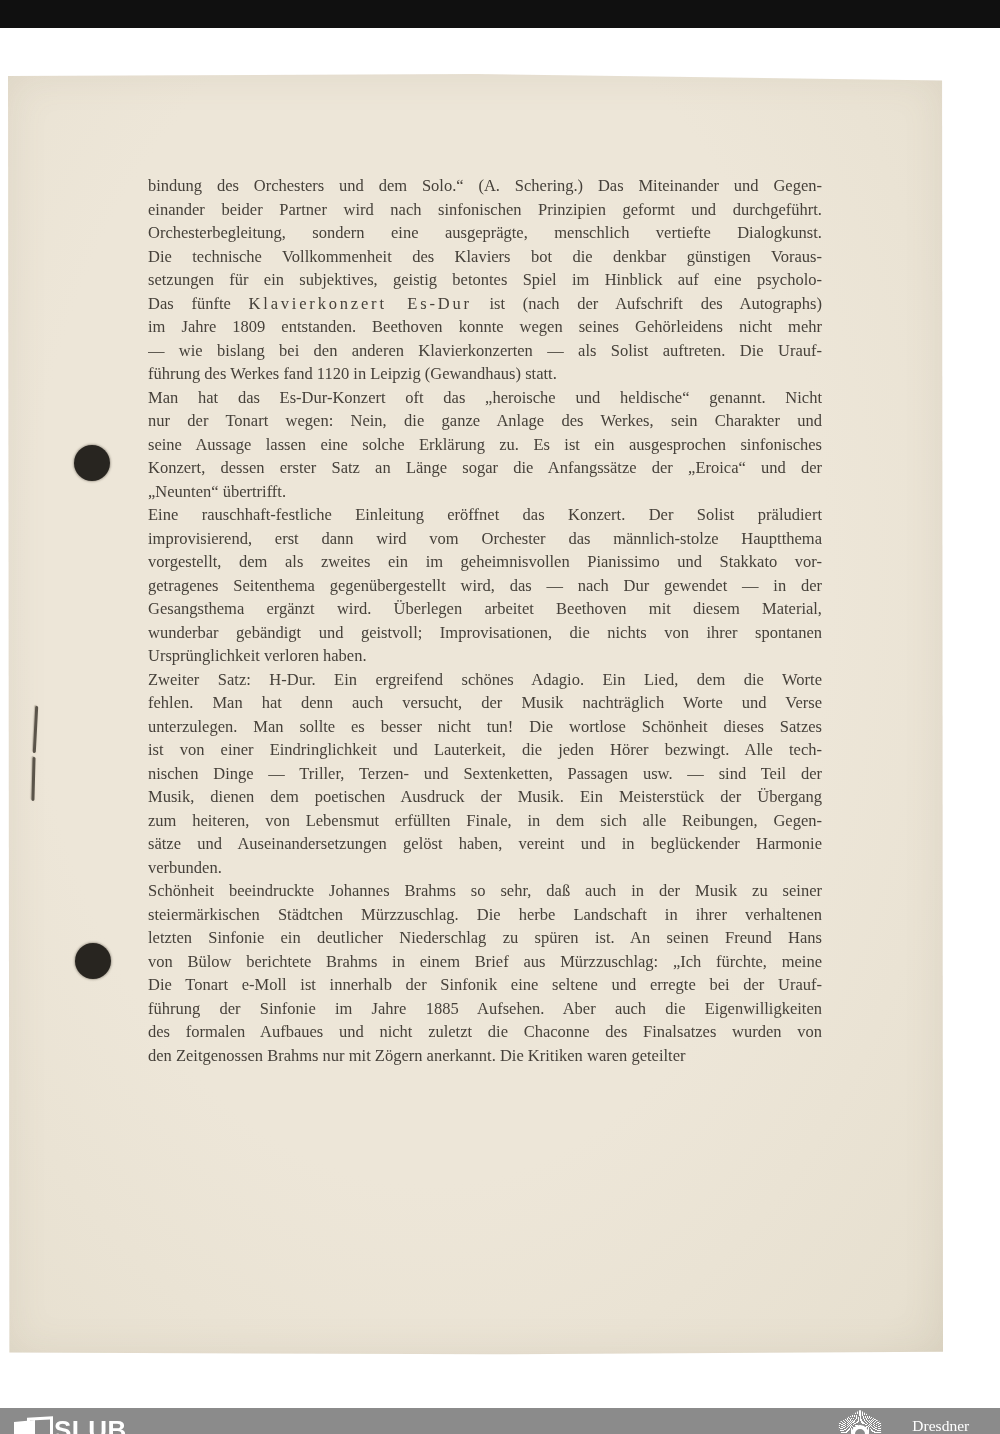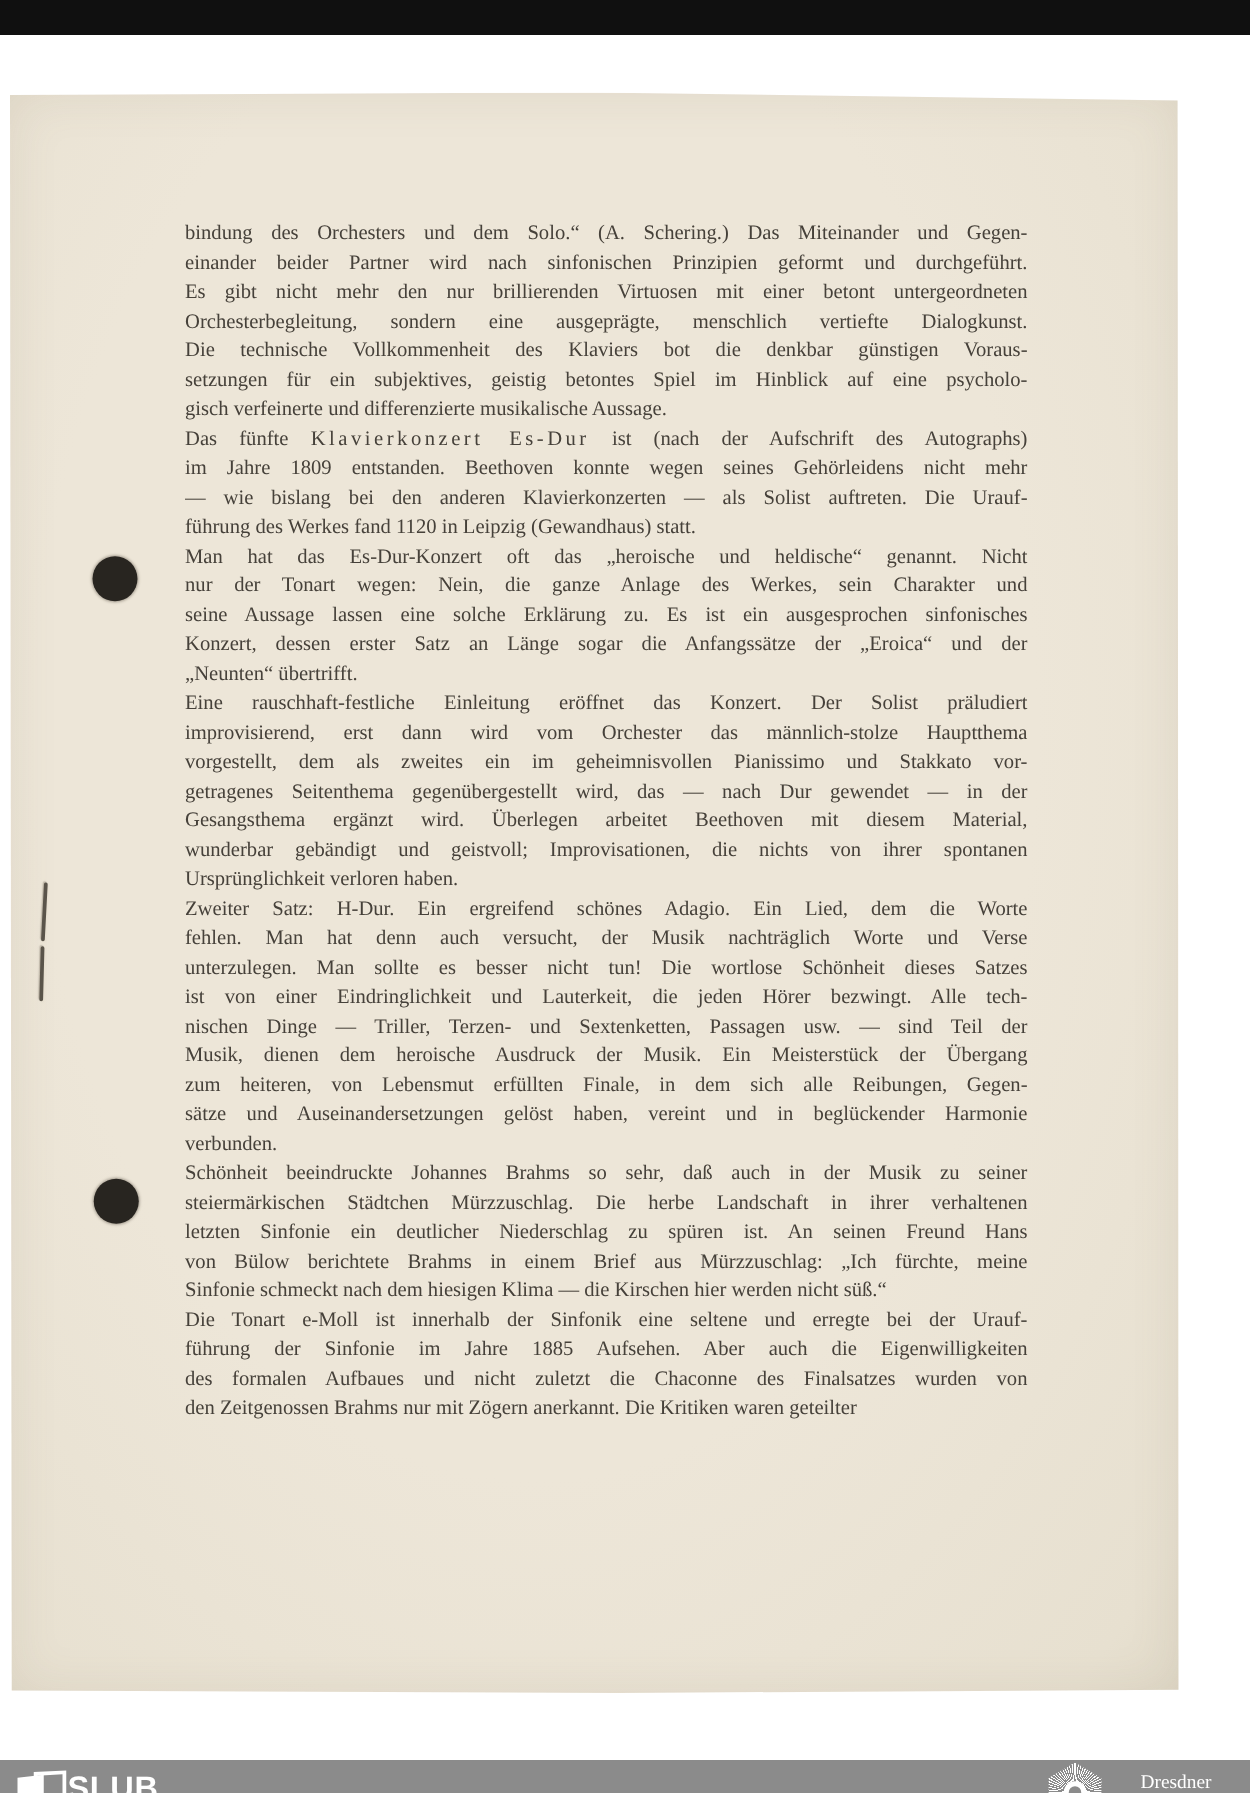--- a/index.html
+++ b/index.html
@@ -72,25 +72,23 @@
 </head>
 <body>
 
 <div id="canvas">
 
   <div id="scan-page">
     <div id="page-text">
         <div class="para">
           <div class="line">bindung des Orchesters und dem Solo.“ (A. Schering.) Das Miteinander und Gegen-</div>
           <div class="line">einander beider Partner wird nach sinfonischen Prinzipien geformt und durchgeführt.</div>
-          <div class="line">Es gibt nicht mehr den nur brillierenden Virtuosen mit einer betont untergeordneten</div>
           <div class="line">Orchesterbegleitung, sondern eine ausgeprägte, menschlich vertiefte Dialogkunst.</div>
           <div class="line">Die technische Vollkommenheit des Klaviers bot die denkbar günstigen Voraus-</div>
           <div class="line">setzungen für ein subjektives, geistig betontes Spiel im Hinblick auf eine psycholo-</div>
-          <div class="line last">gisch verfeinerte und differenzierte musikalische Aussage.</div>
         </div>
         <div class="para">
           <div class="line"><span>Das fünfte </span><span class="sperr">Klavierkonzert Es-Dur</span><span> ist (nach der Aufschrift des Autographs)</span></div>
           <div class="line">im Jahre 1809 entstanden. Beethoven konnte wegen seines Gehörleidens nicht mehr</div>
           <div class="line">— wie bislang bei den anderen Klavierkonzerten — als Solist auftreten. Die Urauf-</div>
           <div class="line last">führung des Werkes fand 1120 in Leipzig (Gewandhaus) statt.</div>
         </div>
         <div class="para">
           <div class="line">Man hat das Es-Dur-Konzert oft das „heroische und heldische“ genannt. Nicht</div>
           <div class="line">nur der Tonart wegen: Nein, die ganze Anlage des Werkes, sein Charakter und</div>
@@ -106,31 +104,30 @@
           <div class="line">Gesangsthema ergänzt wird. Überlegen arbeitet Beethoven mit diesem Material,</div>
           <div class="line">wunderbar gebändigt und geistvoll; Improvisationen, die nichts von ihrer spontanen</div>
           <div class="line last">Ursprünglichkeit verloren haben.</div>
         </div>
         <div class="para">
           <div class="line">Zweiter Satz: H-Dur. Ein ergreifend schönes Adagio. Ein Lied, dem die Worte</div>
           <div class="line">fehlen. Man hat denn auch versucht, der Musik nachträglich Worte und Verse</div>
           <div class="line">unterzulegen. Man sollte es besser nicht tun! Die wortlose Schönheit dieses Satzes</div>
           <div class="line">ist von einer Eindringlichkeit und Lauterkeit, die jeden Hörer bezwingt. Alle tech-</div>
           <div class="line">nischen Dinge — Triller, Terzen- und Sextenketten, Passagen usw. — sind Teil der</div>
-          <div class="line">Musik, dienen dem heroische Ausdruck der Musik. Ein Meisterstück der Übergang</div>
+          <div class="line">Musik, dienen dem poetischen Ausdruck der Musik. Ein Meisterstück der Übergang</div>
           <div class="line">zum heiteren, von Lebensmut erfüllten Finale, in dem sich alle Reibungen, Gegen-</div>
           <div class="line">sätze und Auseinandersetzungen gelöst haben, vereint und in beglückender Harmonie</div>
           <div class="line last">verbunden.</div>
         </div>
         <div class="para">
           <div class="line">Schönheit beeindruckte Johannes Brahms so sehr, daß auch in der Musik zu seiner</div>
           <div class="line">steiermärkischen Städtchen Mürzzuschlag. Die herbe Landschaft in ihrer verhaltenen</div>
           <div class="line">letzten Sinfonie ein deutlicher Niederschlag zu spüren ist. An seinen Freund Hans</div>
           <div class="line">von Bülow berichtete Brahms in einem Brief aus Mürzzuschlag: „Ich fürchte, meine</div>
-          <div class="line last">Sinfonie schmeckt nach dem hiesigen Klima — die Kirschen hier werden nicht süß.“</div>
         </div>
         <div class="para">
           <div class="line">Die Tonart e-Moll ist innerhalb der Sinfonik eine seltene und erregte bei der Urauf-</div>
           <div class="line">führung der Sinfonie im Jahre 1885 Aufsehen. Aber auch die Eigenwilligkeiten</div>
           <div class="line">des formalen Aufbaues und nicht zuletzt die Chaconne des Finalsatzes wurden von</div>
           <div class="line last">den Zeitgenossen Brahms nur mit Zögern anerkannt. Die Kritiken waren geteilter</div>
         </div>
       </div>
     <div class="punch-hole" id="punch-hole-1"></div>
     <div class="punch-hole" id="punch-hole-2"></div>

